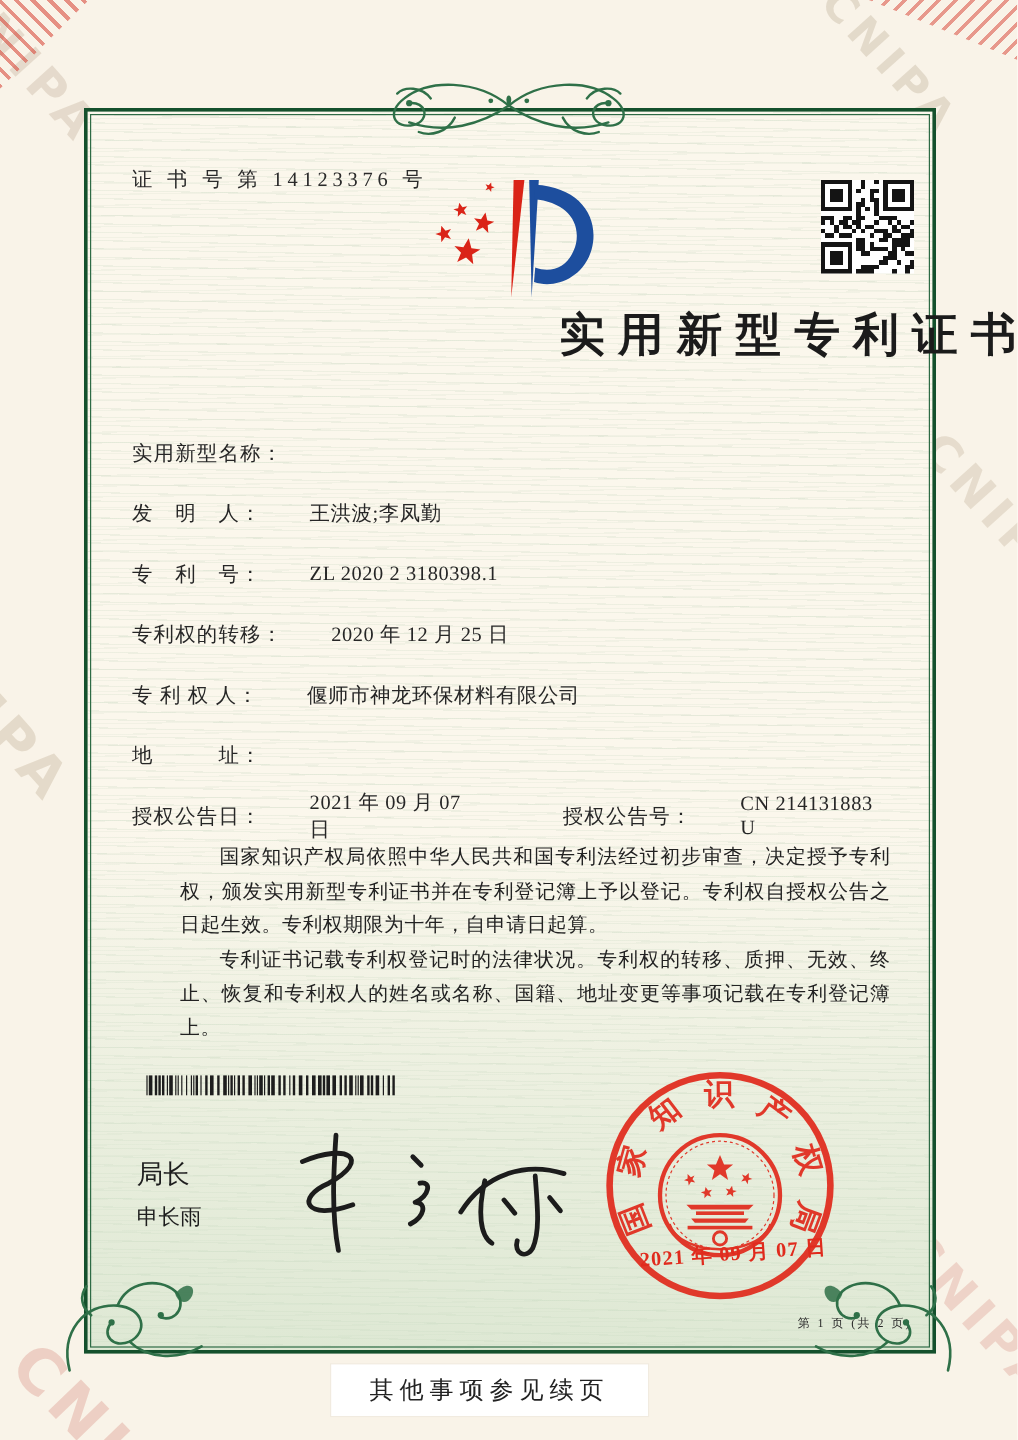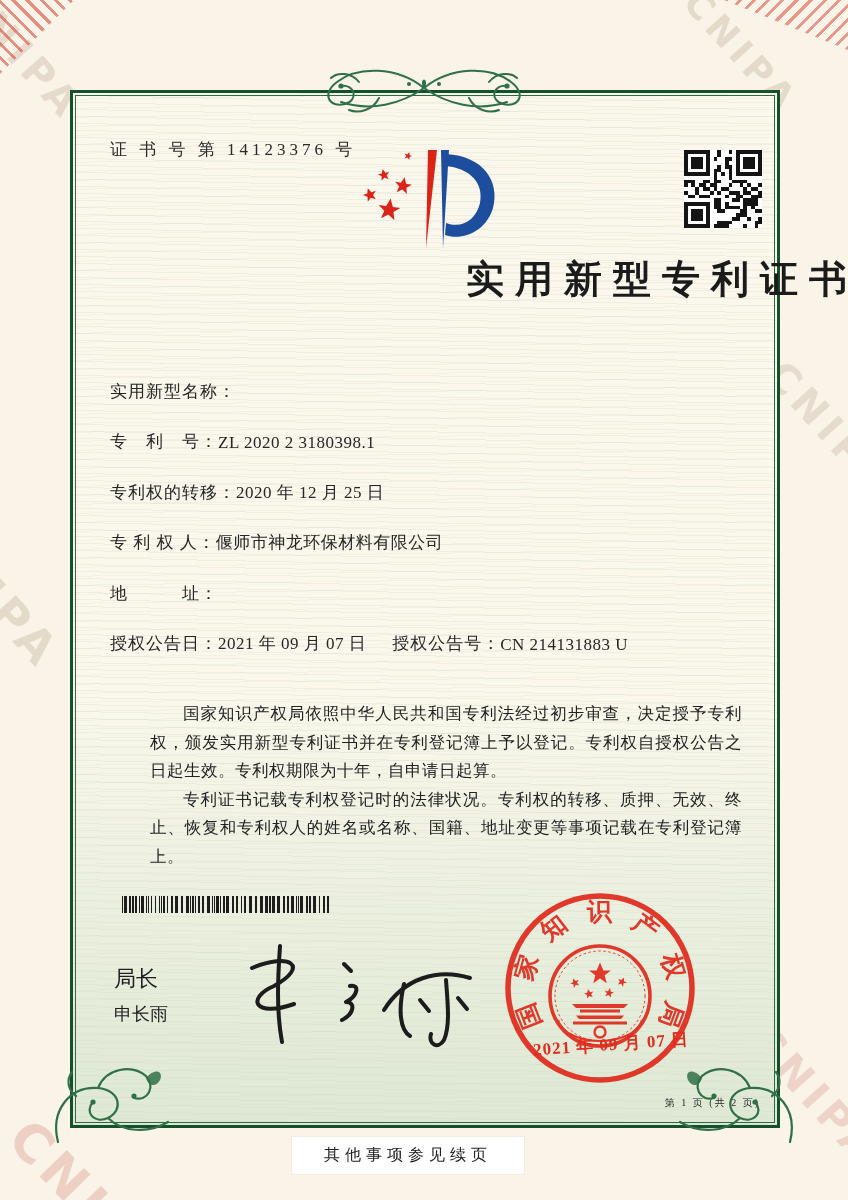--- a/index.html
+++ b/index.html
@@ -39,21 +39,21 @@
 
   .cert-line { position:absolute; left:110px; top:138px; font-size:17px; letter-spacing:4px; color:#2a2a2a; }
 
   .logo { position:absolute; left:342px; top:140px; }
   .qr { position:absolute; left:684px; top:150px; width:78px; height:78px; }
 
   .title { position:absolute; left:70px; width:788px; top:254px; text-align:right;
     font-size:38px; font-weight:bold; color:#1b1b1b; letter-spacing:11px; }
 
   .fields { position:absolute; left:110px; top:352px; width:632px; }
-  .frow { display:flex; align-items:flex-end; height:50.5px; font-size:17px; color:#262626; }
+  .frow { display:flex; align-items:center; height:50.5px; font-size:17px; color:#262626;gap:40px; }
   .frow .lab { white-space:pre; letter-spacing:1px; }
   .frow .val { letter-spacing:0.5px; }
   .frow .val2lab { margin-left:26px; white-space:pre; letter-spacing:1px; }
 
   .paras { position:absolute; left:110px; top:700px; width:632px; font-size:16.5px;
     line-height:28.5px; color:#222; text-align:justify; }
   .paras p { text-indent:2em; letter-spacing:0.5px;margin-left:40px; }
 
   .barcode { position:absolute; left:120px; top:896px; }
 
@@ -62,21 +62,21 @@
   .sig { position:absolute; left:228px; top:938px; }
 
   .seal { position:absolute; left:498px; top:886px; width:204px; height:204px; }
   .seal-date { position:absolute; left:516px; top:1033px; width:190px; text-align:center;
     font-size:17px; font-weight:bold; color:#e02b1d; letter-spacing:1px; transform:rotate(-4deg); }
 
   .page-info { position:absolute; left:70px; width:690px; top:1096px; text-align:right;
     font-size:10px; color:#2a2a2a; letter-spacing:2px; }
 
   .note { position:absolute; left:408px; top:1137px; transform:translateX(-50%);
-    background:#ffffff; padding:8px 32px; font-size:16px; color:#222; letter-spacing:5px;
+    background:#ffffff; padding:8px 32px; font-size:20px; color:#222; letter-spacing:5px;
     box-shadow:0 0 0 1px rgba(0,0,0,0.03); z-index:3; }
 
   .ornament-top { position:absolute; left:299px; top:58px; z-index:4; }
   .orn-corner { position:absolute; z-index:4; }
   .orn-bl { left:46px; top:1056px; }
   .orn-br { left:672px; top:1056px; transform:scaleX(-1); }
 </style>
 </head>
 <body>
 
@@ -295,20 +295,24 @@
         <rect x="19" y="20" width="1" height="1" fill="#141414"></rect>
       </svg>
 
     <div class="title">实用新型专利证书</div>
 
     <div class="fields">
       <div class="frow">
         <span class="lab">实用新型名称：</span>
       </div>
       <div class="frow">
+        <span class="lab">发　明　人：</span>
+        <span class="val">王洪波;李凤勤</span>
+      </div>
+      <div class="frow">
         <span class="lab">专　利　号：</span>
         <span class="val">ZL 2020 2 3180398.1</span>
       </div>
       <div class="frow">
         <span class="lab">专利权的转移：</span>
         <span class="val">2020 年 12 月 25 日</span>
       </div>
       <div class="frow">
         <span class="lab">专 利 权 人：</span>
         <span class="val">偃师市神龙环保材料有限公司</span>

